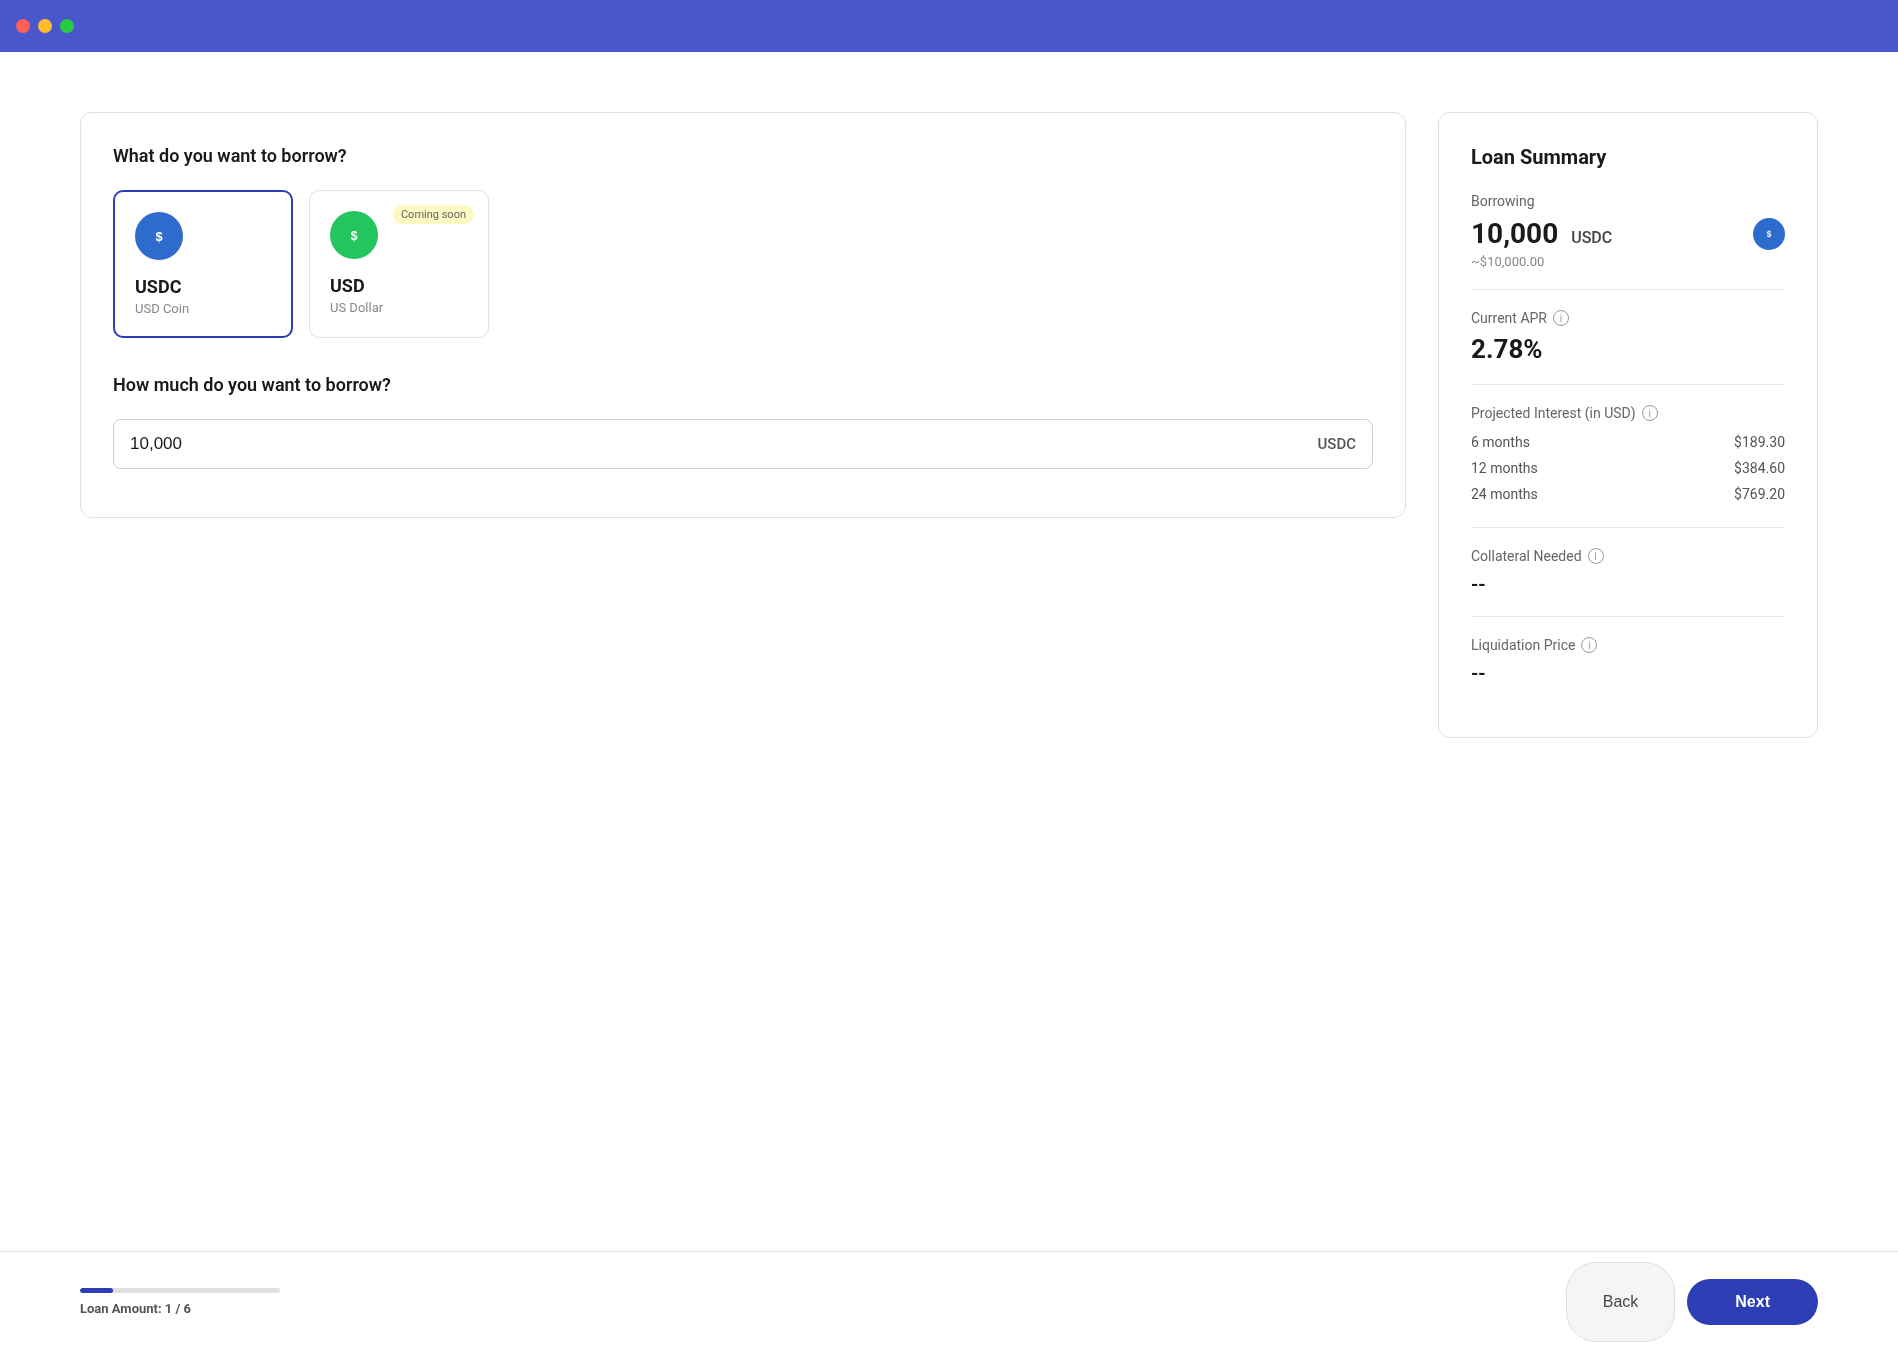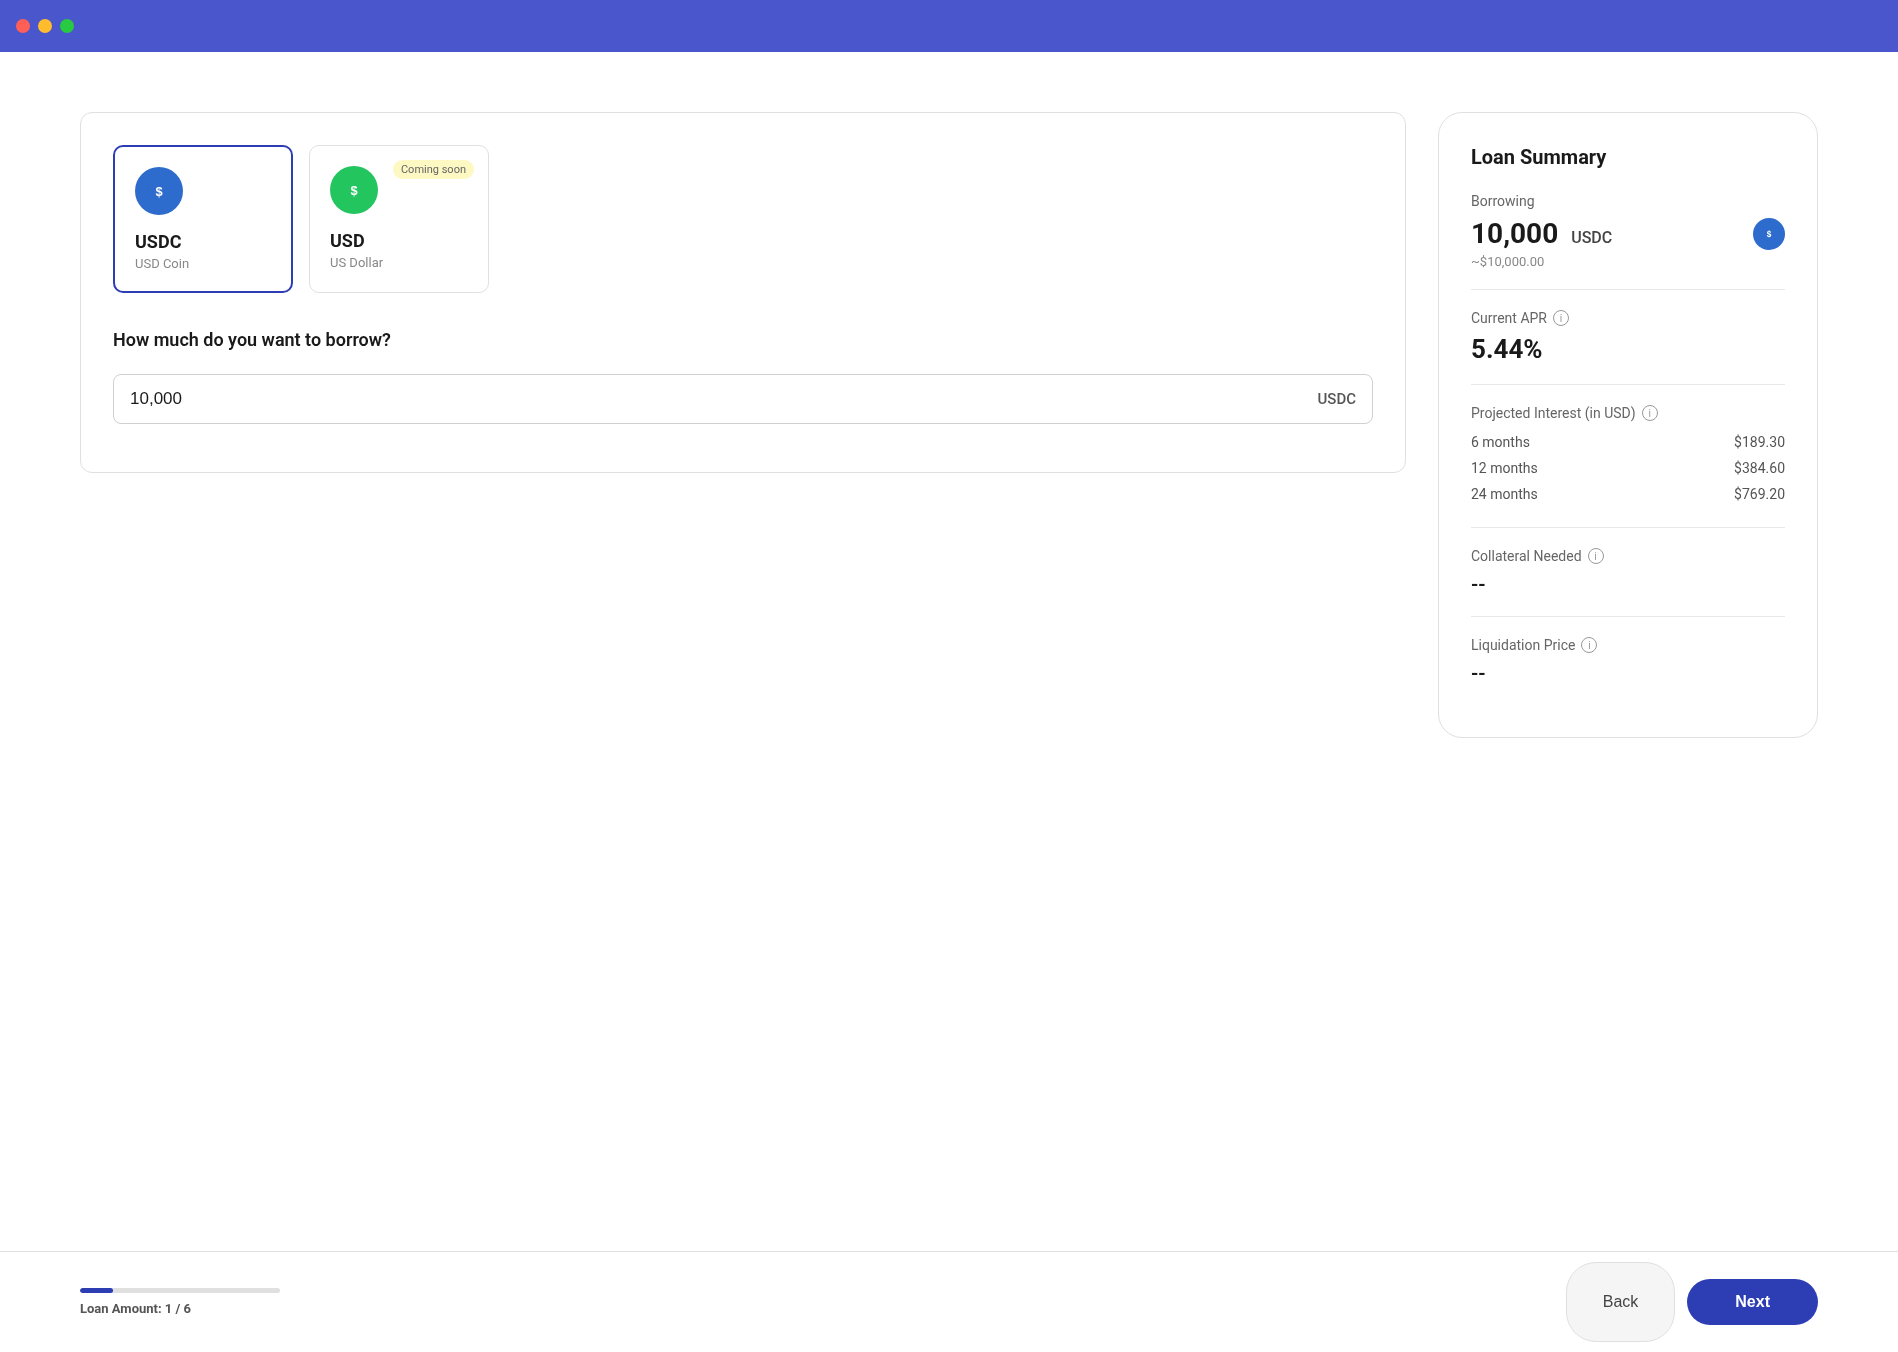--- a/index.html
+++ b/index.html
@@ -58,21 +58,21 @@
       border: 1px solid #e0e0e0;
       border-radius: 12px;
       padding: 32px;
       height: fit-content;
     }
 
     .right-panel {
       width: 380px;
       background: #ffffff;
       border: 1px solid #e0e0e0;
-      border-radius: 24px;
+      border-radius: 12px;
       padding: 32px;
       height: fit-content;
     }
 
     .section-label {
       font-size: 18px;
       font-weight: 600;
       color: #1a1a1a;
       margin-bottom: 24px;
     }
@@ -372,20 +372,21 @@
   <div class="traffic-light yellow"></div>
   <div class="traffic-light green"></div>
 </div>
 
 <div class="main-content">
 
   <div class="content-row">
 
     <div class="left-panel">
 
+      <div class="section-label">What do you want to borrow?</div>
 
       <div class="currency-options">
 
         <div class="currency-card selected">
           <div class="currency-icon usdc-icon">
             <svg viewBox="0 0 24 24" xmlns="http://www.w3.org/2000/svg">
               <circle cx="12" cy="12" r="10" fill="#2d6bcd"></circle>
               <text x="12" y="16" text-anchor="middle" fill="white" font-size="11" font-weight="bold" font-family="Arial">$</text>
             </svg>
           </div>
@@ -441,21 +442,21 @@
         </div>
         <div class="summary-subvalue">~$10,000.00</div>
       </div>
 
       <div class="summary-section">
         <div class="summary-label">
           <span>Current APR</span>
           <span class="info-circle">i</span>
         </div>
         <div class="summary-value-medium">
-          <span>5.44</span><span>%</span>
+          <span>2.78</span><span>%</span>
         </div>
       </div>
 
       <div class="summary-section">
         <div class="summary-label">
           <span>Projected Interest (in USD)</span>
           <span class="info-circle">i</span>
         </div>
         <div class="projected-row">
           <span>6 months</span>

